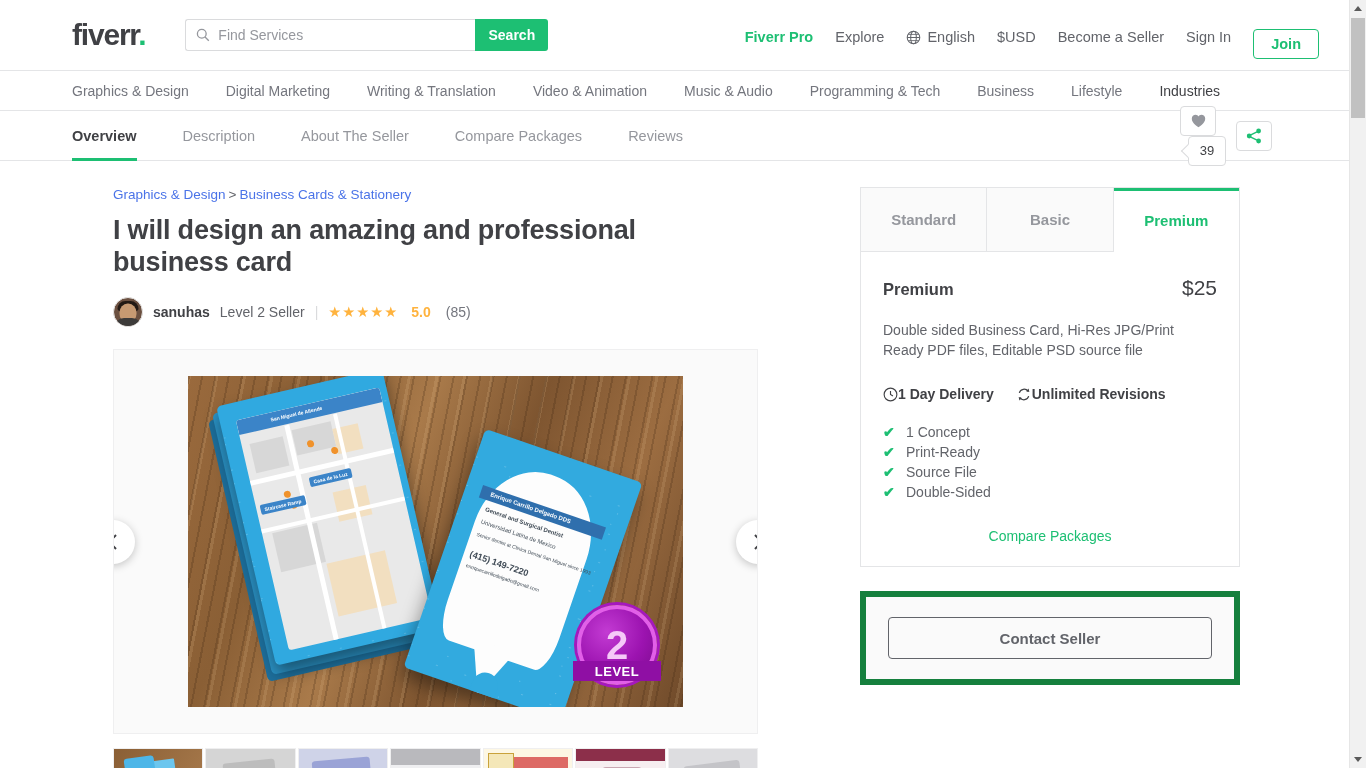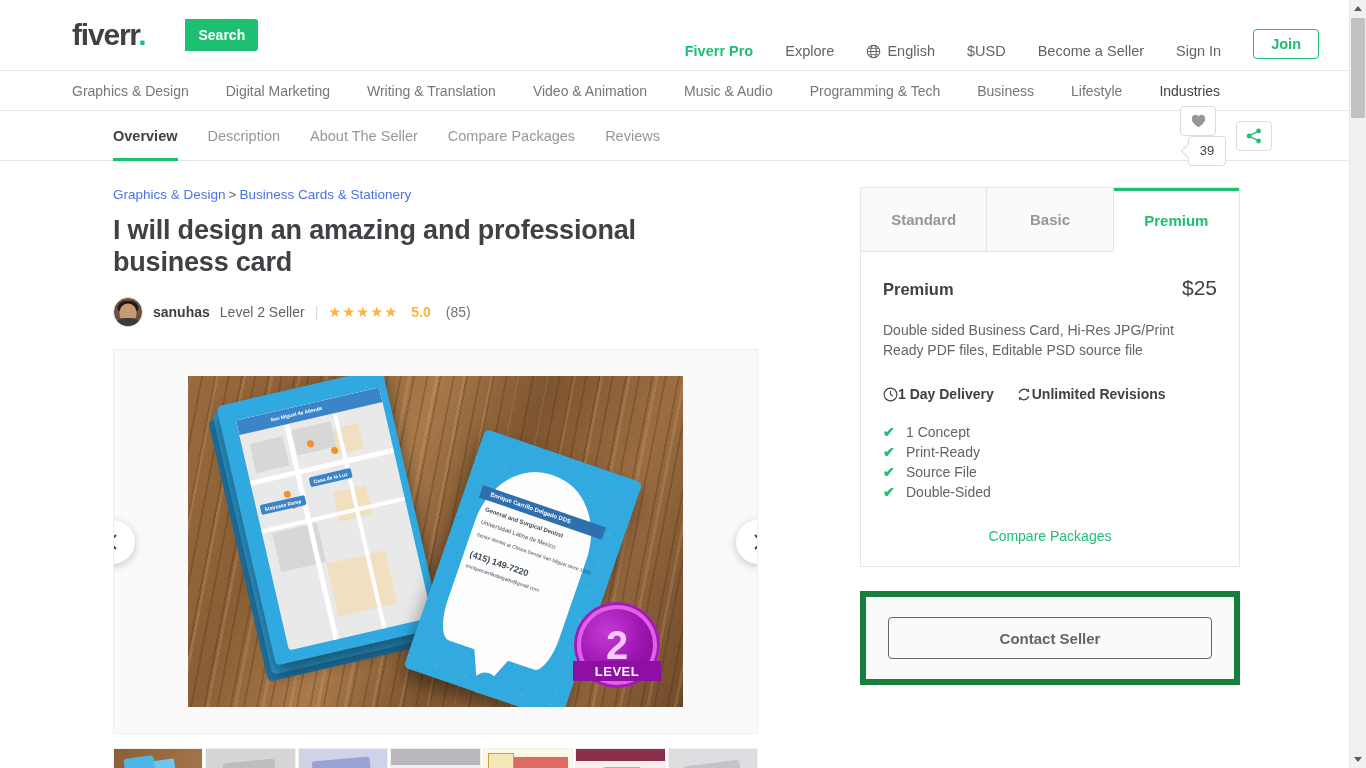--- a/index.html
+++ b/index.html
@@ -56,21 +56,21 @@
     border: none; outline: none; font-size: 14px; color: #404145;
     font-family: "Liberation Sans", sans-serif; width: 240px; background: transparent;
   }
   .search-input::placeholder { color: #95979d; }
   .search-btn {
     width: 73px; height: 32px; background: #1dbf73; color: #fff; border: none;
     border-radius: 0 3px 3px 0; font-size: 14px; font-weight: bold; cursor: pointer;
     font-family: "Liberation Sans", sans-serif;
   }
 
-  .topnav { margin-left: auto; display: flex; align-items: flex-end; padding-right: 30px; gap: 32px; margin-top: 18px; }
+  .topnav { margin-left: auto; display: flex; align-items: flex-start; padding-right: 30px; gap: 22px; margin-top: 18px; }
   .topnav a { font-size: 14.5px; color: #62646a; text-decoration: none; white-space: nowrap; }
   .topnav a.pro { color: #1dbf73; font-weight: bold; }
   .lang { display: flex; align-items: center; gap: 6px; color: #62646a; font-size: 14.5px; }
   .globe-icon { width: 15px; height: 15px; display: block; }
   .join-btn {
     border: 1px solid #1dbf73; color: #1dbf73; border-radius: 4px;
     padding: 6px 17px; font-size: 14.5px; font-weight: bold; background: #fff;
     cursor: pointer; font-family: "Liberation Sans", sans-serif;
   }
 
@@ -78,21 +78,21 @@
   .catnav {
     height: 40px; border-bottom: 1px solid #e4e5e7; display: flex; align-items: center;
     padding-left: 72px; gap: 37px; background: #fff;
   }
   .catnav a { font-size: 14px; color: #74767e; text-decoration: none; white-space: nowrap; }
   .catnav a.dark { color: #404145; }
 
   
   .subtabs {
     height: 50px; border-bottom: 1px solid #e4e5e7; display: flex; align-items: center;
-    padding-left: 113px; background: #fff; position: relative;
+    padding-left: 72px; background: #fff; position: relative; gap: 16px;
   }
   .subtab {
     font-size: 14.5px; color: #95979d; text-decoration: none; margin-right: 30px;
     height: 50px; display: flex; align-items: center; position: relative; white-space: nowrap;
   }
   .subtab.active { color: #404145; font-weight: bold; }
   .subtab.active::after {
     content: ""; position: absolute; left: 0; right: 0; bottom: 0; height: 3px; background: #1dbf73;
   }
   .tab-actions { margin-left: auto; display: flex; align-items: center; padding-right: 77px; }
@@ -353,20 +353,27 @@
 <div class="page">
 
   <div class="viewport">
 
     <div class="topbar">
       <div class="logo">
         <span>fiverr</span><span class="dot">.</span>
       </div>
 
       <div class="searchwrap">
+        <div class="searchbox">
+          <svg class="search-icon" viewBox="0 0 16 16">
+            <circle cx="6.6" cy="6.6" r="5" fill="none" stroke="#95979d" stroke-width="1.5"></circle>
+            <line x1="10.3" y1="10.3" x2="14.6" y2="14.6" stroke="#95979d" stroke-width="1.5"></line>
+          </svg>
+          <input class="search-input" type="text" placeholder="Find Services" style="">
+        </div>
         <button class="search-btn">Search</button>
       </div>
 
       <div class="topnav">
         <a href="#" class="pro">Fiverr Pro</a>
         <a href="#">Explore</a>
         <div class="lang">
           <svg class="globe-icon" viewBox="0 0 16 16">
             <circle cx="8" cy="8" r="6.7" fill="none" stroke="#62646a" stroke-width="1.1"></circle>
             <ellipse cx="8" cy="8" rx="3" ry="6.7" fill="none" stroke="#62646a" stroke-width="1.1"></ellipse>

